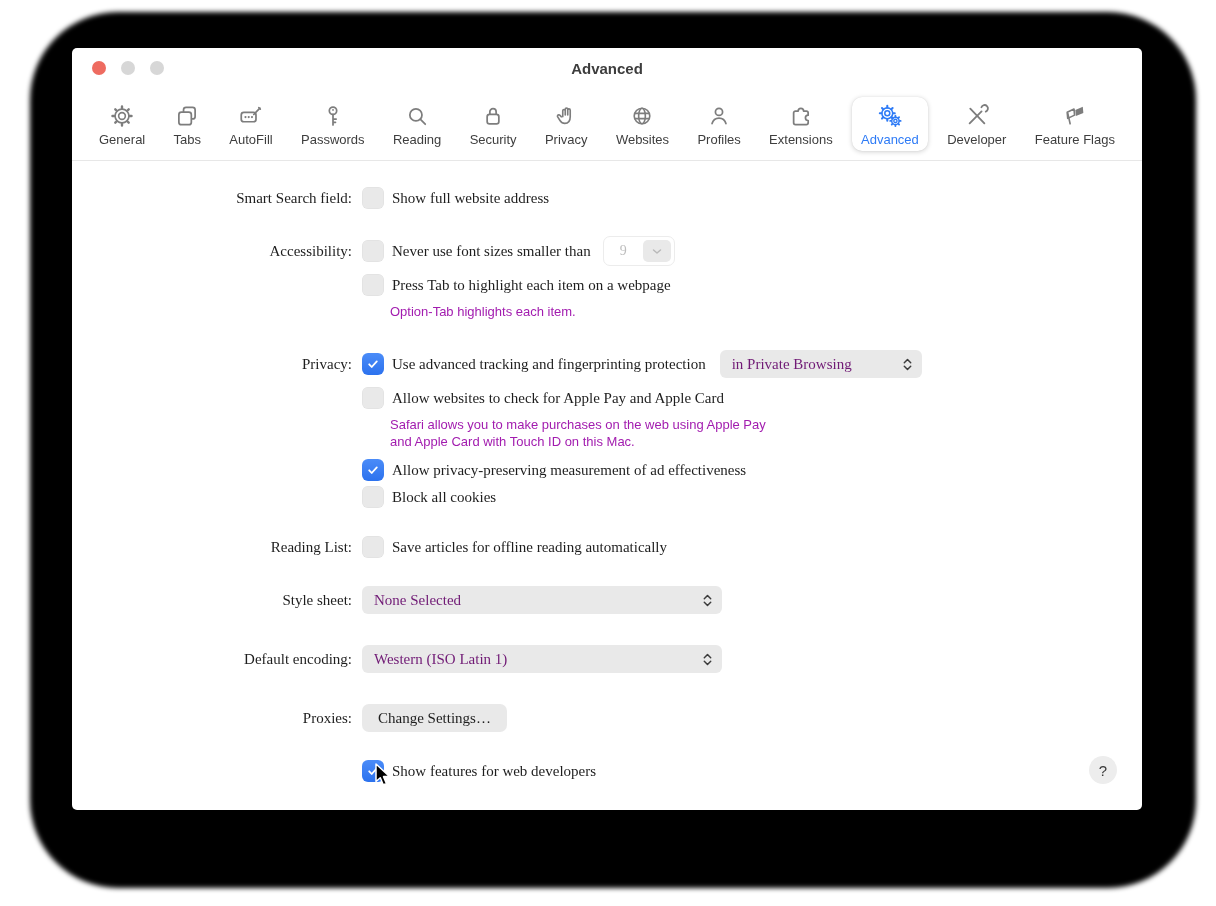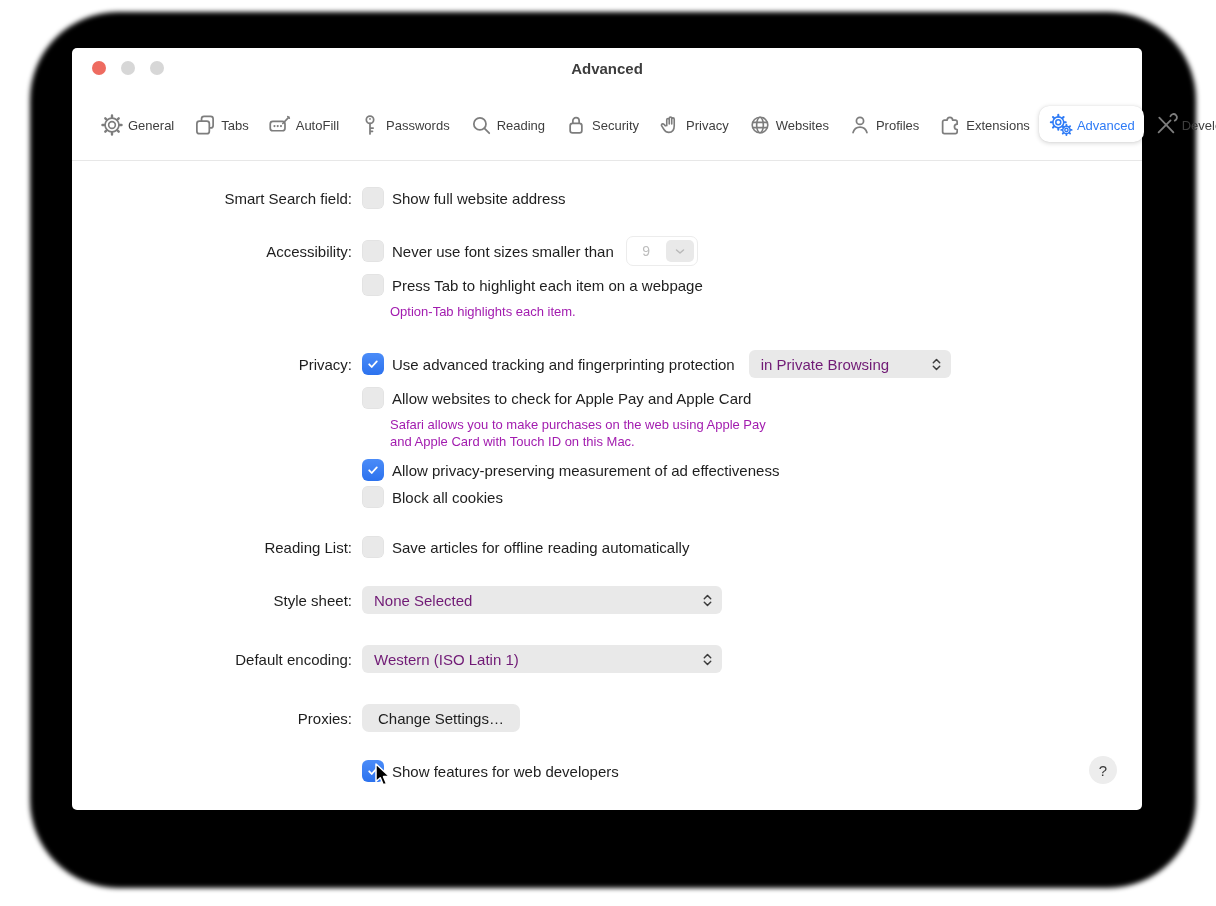--- a/index.html
+++ b/index.html
@@ -21,34 +21,34 @@
   .titlebar{height:40px;position:relative;display:flex;align-items:center;justify-content:center;}
   .lights{position:absolute;left:20px;top:13px;display:flex;gap:15px;}
   .light{width:14px;height:14px;border-radius:50%;}
   .title{font-size:15px;font-weight:700;color:#3d3d3d;}
   
   .toolbar{
     height:73px;display:flex;align-items:center;justify-content:space-between;
     padding:0 18px;border-bottom:1px solid #e7e7e7;box-sizing:border-box;
   }
   .titem{
-    display:flex;flex-direction:row;align-items:center;gap:3px;
+    display:flex;flex-direction:column;align-items:center;gap:3px;
     padding:6px 9px 4px;border-radius:10px;color:#7d7d7d;cursor:default;
   }
   .titem .ic{width:26px;height:26px;display:block;}
   .tlabel{font-size:13px;color:#3e3e3e;white-space:nowrap;}
   .titem.selected{
     color:#2e7bf6;background:#fff;
     box-shadow:0 1px 5px rgba(0,0,0,.18),0 0 1px rgba(0,0,0,.12);
   }
   .titem.selected .tlabel{color:#2e7bf6;}
   
   .row{
     position:absolute;left:0;display:flex;align-items:center;height:28px;
-    font-size:15px;color:#1e1e1e;white-space:nowrap;
+    font-size:15px;color:#1e1e1e;white-space:nowrap;font-family:Liberation Serif, serif;
   }
   .row-label{width:280px;text-align:right;flex:none;}
   .cb{
     width:22px;height:22px;border-radius:6px;background:#e9e9e9;margin-left:10px;flex:none;
     display:flex;align-items:center;justify-content:center;
     box-shadow:inset 0 0 0 .5px rgba(0,0,0,.05);
   }
   .cb.checked{background:linear-gradient(#4b8cf8,#2c72ee);box-shadow:none;}
   .cb-label{margin-left:8px;}
   .note{position:absolute;left:318px;font-size:13px;color:#a21caf;line-height:17px;}

